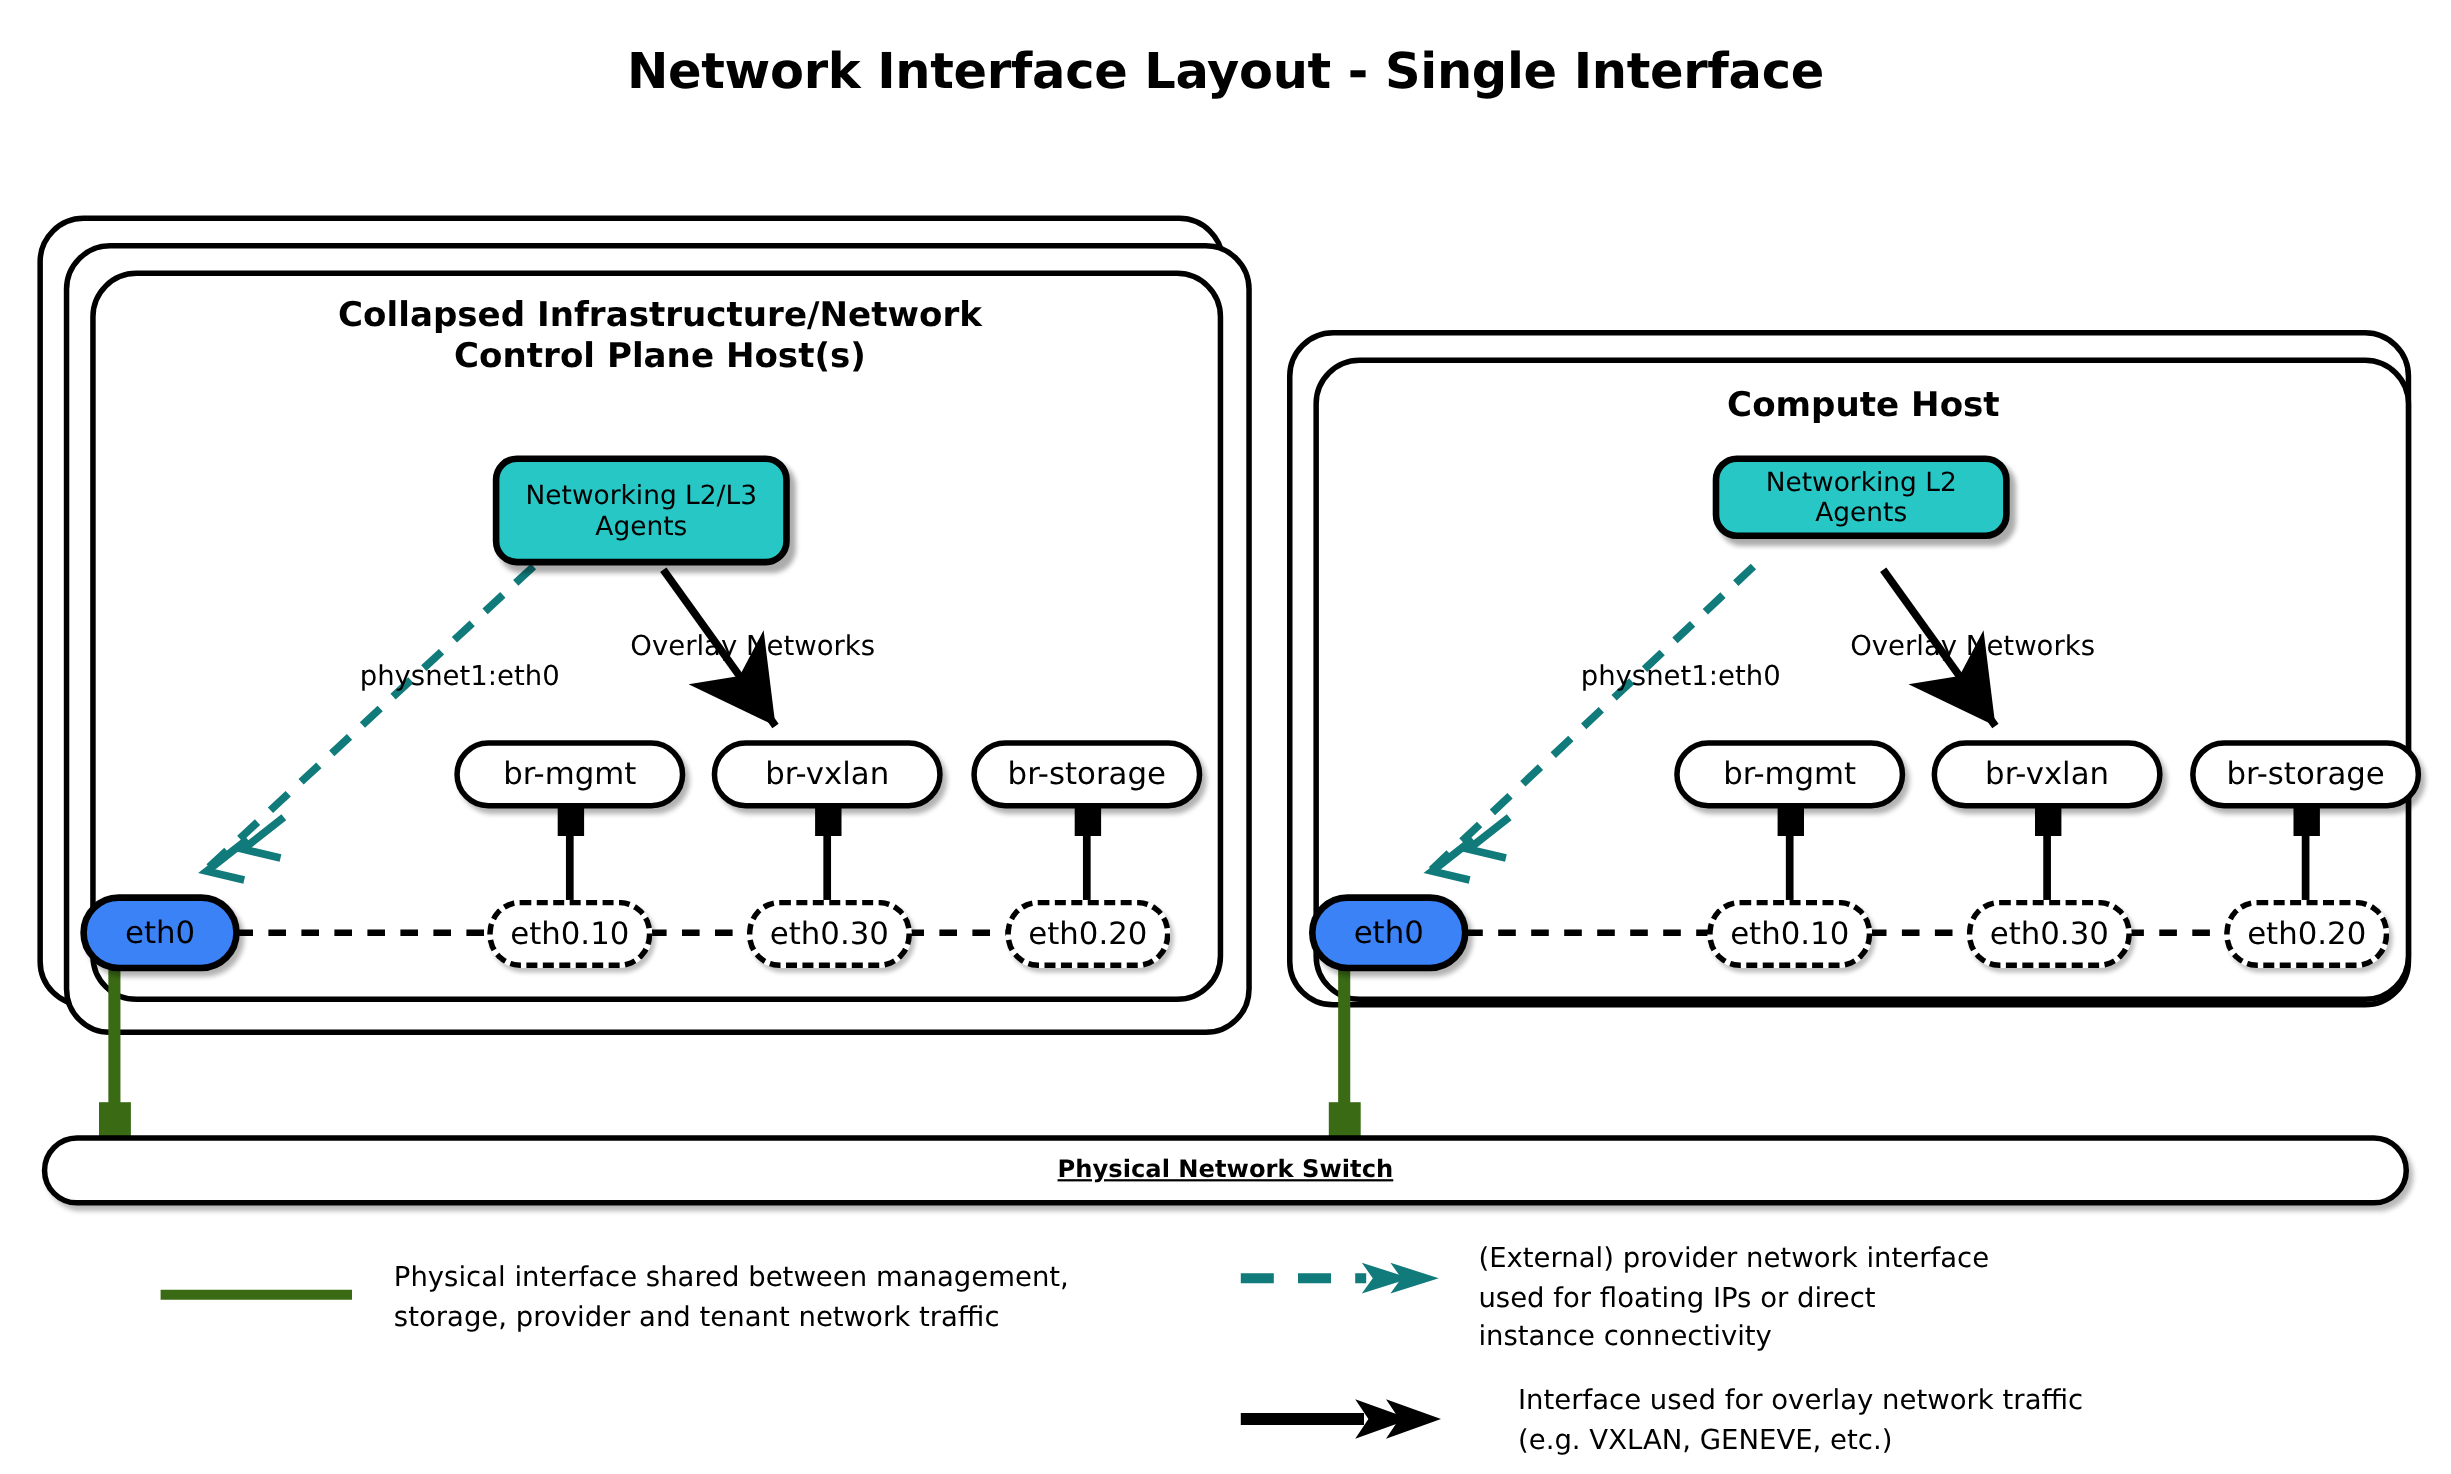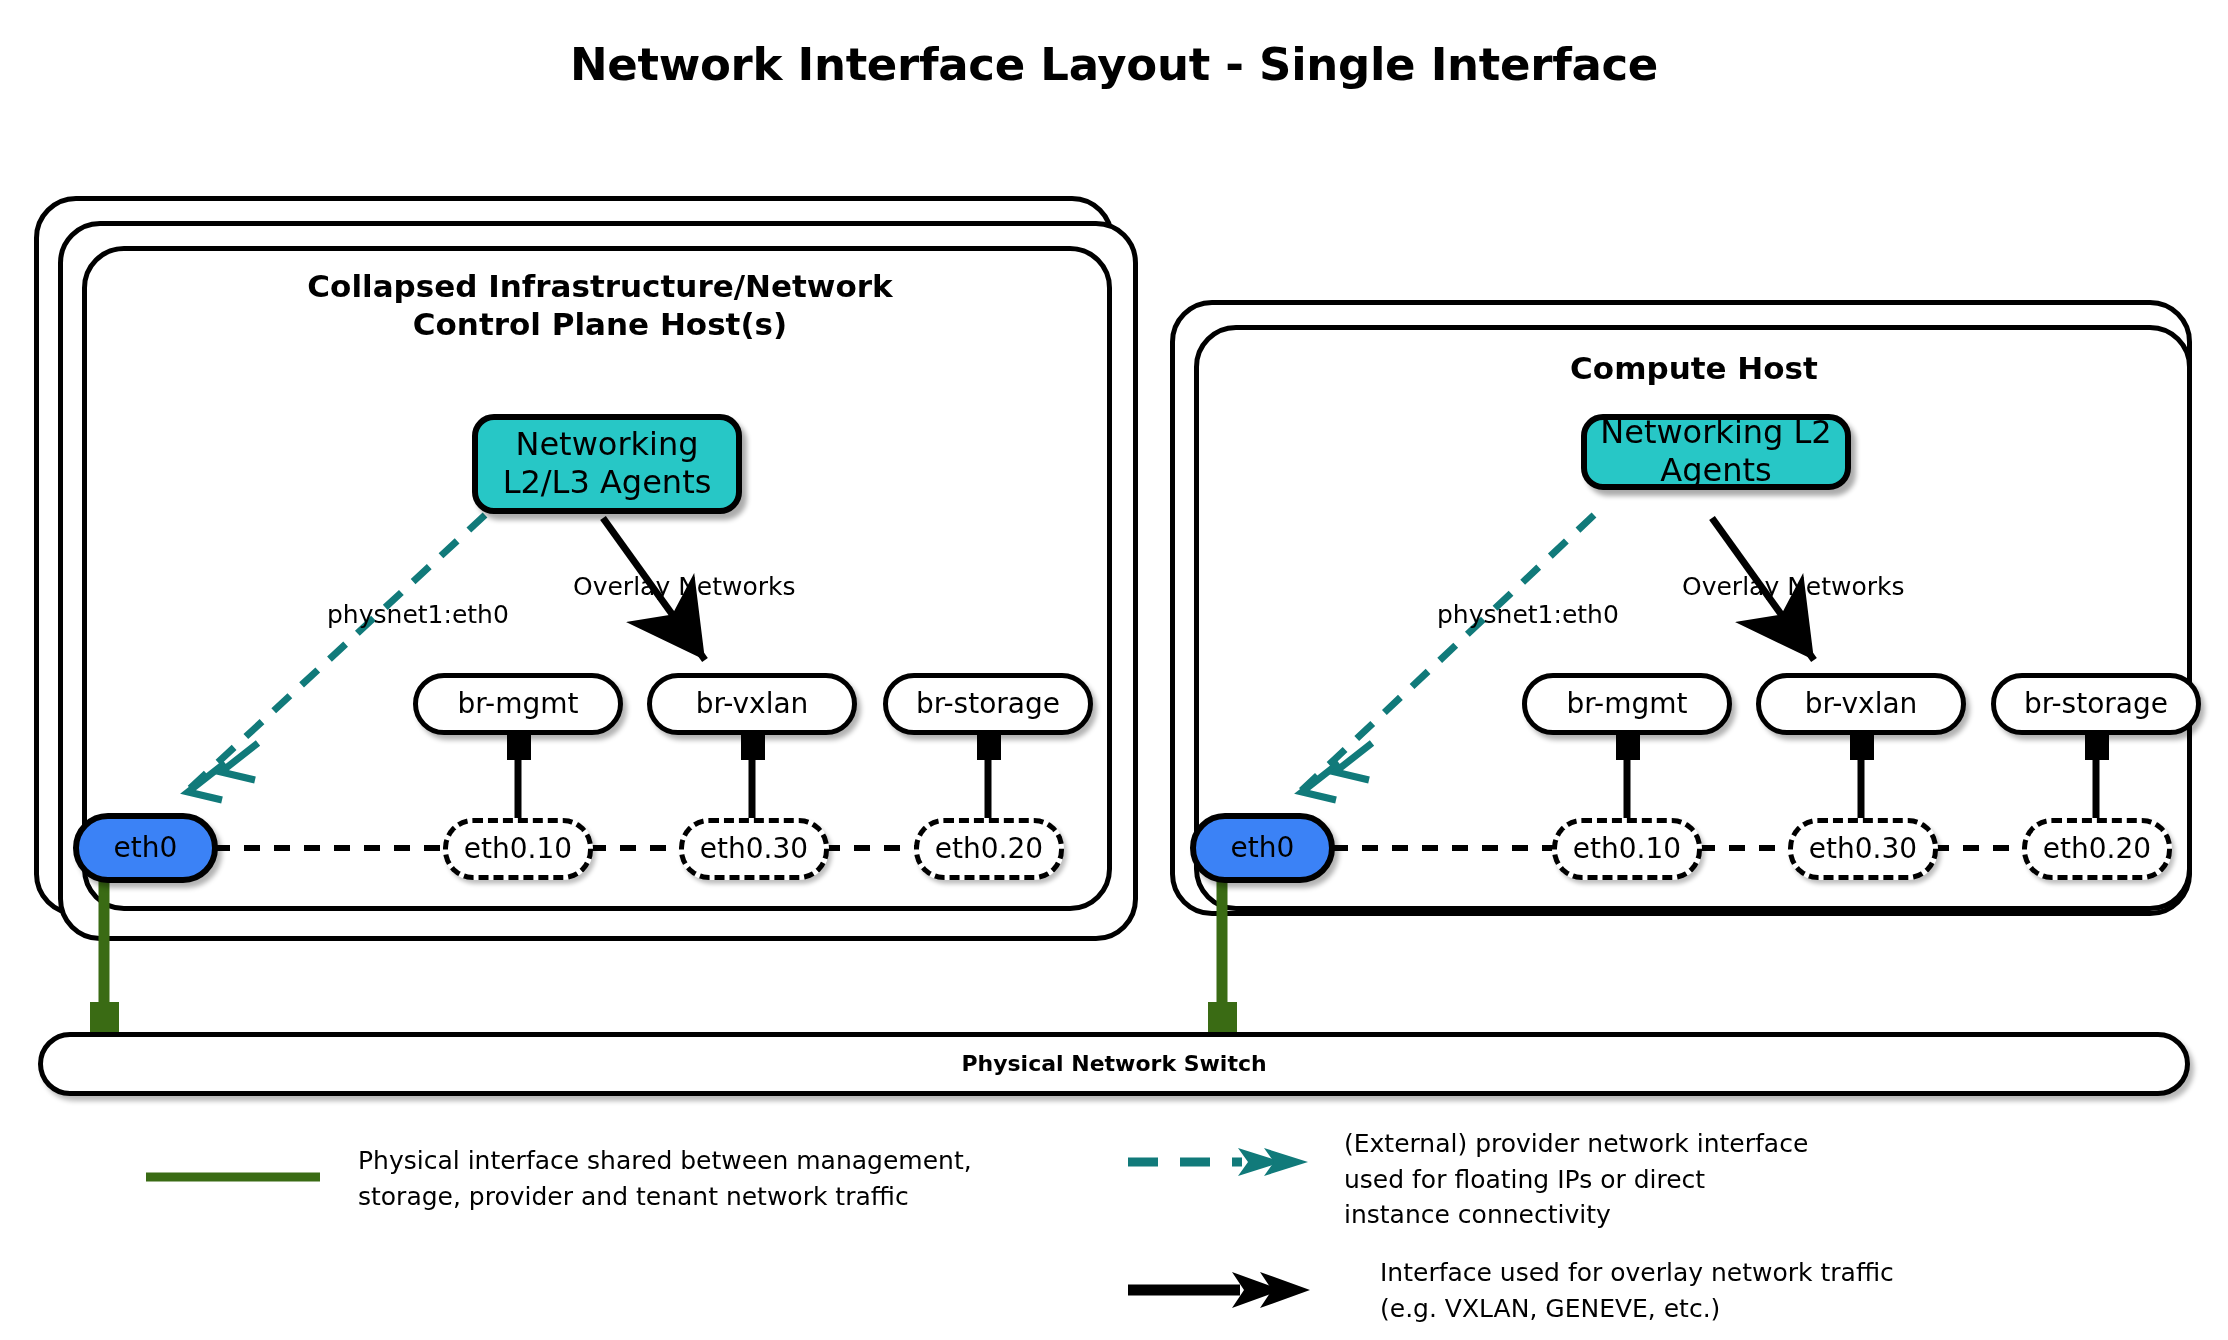--- a/index.html
+++ b/index.html
@@ -24,23 +24,22 @@
   }
 
   
   .node{
     position:absolute;box-sizing:border-box;display:flex;align-items:center;
     justify-content:center;text-align:center;background:#fff;
     border:5px solid #000;border-radius:40px;font-size:28px;line-height:1.18;
     box-shadow:4px 5px 5px rgba(0,0,0,0.30);
   }
   .node.agents{
-    background:#27c7c6;border-radius:22px;border-width:6px;font-size:32px;
+    background:#27c7c6;border-radius:22px;border-width:6px;font-size:24px;
     box-shadow:5px 6px 5px rgba(0,0,0,0.33);
-    margin-left:24px;
   }
   .node.nic{
     background:#3b82f6;border-radius:36px;border-width:6px;
   }
   .node.vlan{
     border-style:dashed;border-width:5px;border-radius:30px;
     box-shadow:3px 4px 4px rgba(0,0,0,0.25);
   }
   .node.switch{
     border-radius:46px;font-size:22px;font-weight:bold;
@@ -150,21 +149,21 @@
   <div class="node" style="left:1522px;top:673px;width:210px;height:62px;">br-mgmt</div>
   <div class="node" style="left:1756px;top:673px;width:210px;height:62px;">br-vxlan</div>
   <div class="node" style="left:1991px;top:673px;width:210px;height:62px;">br-storage</div>
 
   <div class="node nic" style="left:1190px;top:813px;width:145px;height:70px;">eth0</div>
 
   <div class="node vlan" style="left:1552px;top:818px;width:150px;height:62px;">eth0.10</div>
   <div class="node vlan" style="left:1788px;top:818px;width:150px;height:62px;">eth0.30</div>
   <div class="node vlan" style="left:2022px;top:818px;width:150px;height:62px;">eth0.20</div>
 
-  <div class="node switch" style="left:38px;top:1032px;width:2152px;height:64px;">Physical Network Switch</div>
+  <div class="node switch" style="left:38px;top:1032px;width:2152px;height:64px;text-decoration:underline;">Physical Network Switch</div>
 
   <svg class="layer">
 
     <line x1="146" y1="1177" x2="320" y2="1177" stroke="#3a6b14" stroke-width="9"></line>
 
     <line x1="1128" y1="1162" x2="1242" y2="1162" stroke="#117a7a" stroke-width="9" stroke-dasharray="30,22"></line>
     <g fill="#117a7a">
       <path d="M1238,1148 L1282,1162 L1238,1176 L1248,1162 Z"></path>
       <path d="M1264,1148 L1308,1162 L1264,1176 L1274,1162 Z"></path>
     </g>

